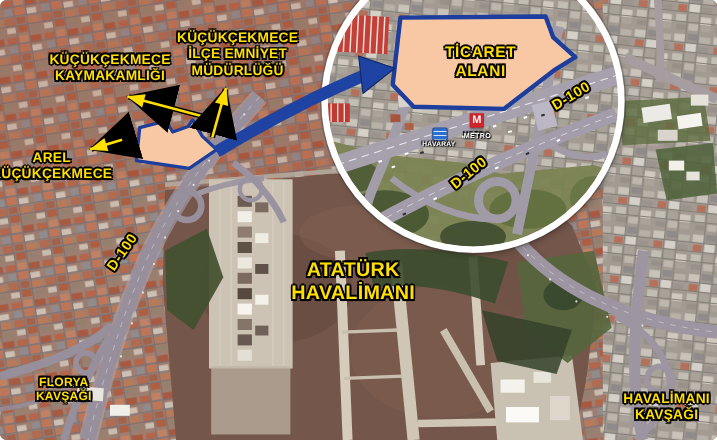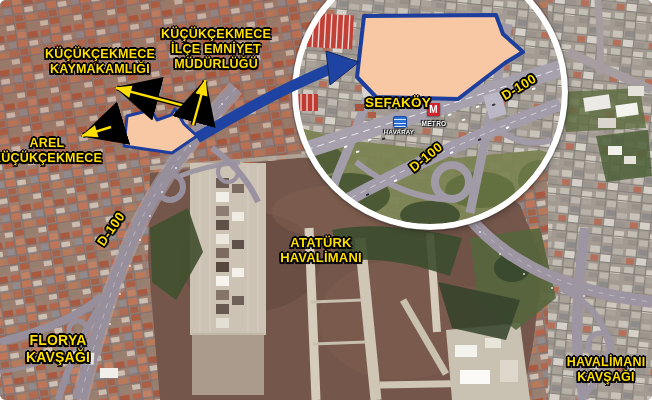--- a/index.html
+++ b/index.html
@@ -15,22 +15,22 @@
     text-align:center;white-space:pre-line;letter-spacing:.2px;
     transform:translateX(-50%);
     text-shadow:-1.5px -1.5px 0 #000,1.5px -1.5px 0 #000,-1.5px 1.5px 0 #000,
                  1.5px 1.5px 0 #000,-1.6px 0 0 #000,1.6px 0 0 #000,
                  0 -1.6px 0 #000,0 1.8px 1px #000;
     pointer-events:none;
   }
   .l-kaymakamlik{left:100px;top:47px}
   .l-emniyet{left:216px;top:27px}
   .l-arel{left:47px;top:136px}
-  .l-ataturk{left:321px;top:235px;font-size:13px}
-  .l-florya{left:58px;top:332px;font-size:14px}
+  .l-ataturk{left:321px;top:235px;font-size:18px}
+  .l-florya{left:58px;top:342px;font-size:11px}
   .l-cobancesme{left:606px;top:355px}
   .l-ticaret{left:437px;top:39px;font-size:14px;letter-spacing:.6px;line-height:1.2}
   .l-sefakoy{left:398px;top:95px;font-size:13.5px}
   .l-d100{font-size:13px;letter-spacing:.5px}
   .l-d100-main{left:111px;top:229px;transform:translate(-50%,-50%) rotate(-55deg)}
   .l-d100-up{left:519px;top:87px;transform:translate(-50%,-50%) rotate(-31deg)}
   .l-d100-low{left:426px;top:157px;transform:translate(-50%,-50%) rotate(-39deg)}
   
   .wlbl{
     position:absolute;z-index:6;color:#fff;font:bold 6.5px/1 "Liberation Sans",sans-serif;
@@ -313,21 +313,22 @@
   <div class="lbl l-arel">AREL
 KÜÇÜKÇEKMECE</div>
   <div class="lbl l-d100 l-d100-main">D-100</div>
   <div class="lbl l-ataturk">ATATÜRK
 HAVALİMANI</div>
   <div class="lbl l-florya">FLORYA
 KAVŞAĞI</div>
   <div class="lbl l-cobancesme">HAVALİMANI
 KAVŞAĞI</div>
 
-  <div class="lbl l-sefakoy">SEFAKÖY</div>
+  <div class="lbl l-ticaret">TİCARET
+ALANI</div>
   <div class="lbl l-d100 l-d100-up">D-100</div>
   <div class="lbl l-d100 l-d100-low">D-100</div>
 
   <div class="icon-havaray"></div>
   <div class="icon-metro"><span>M</span></div>
   <div class="wlbl l-havaray">HAVARAY</div>
   <div class="wlbl l-metro">METRO</div>
 </div>
 
 </body></html>

